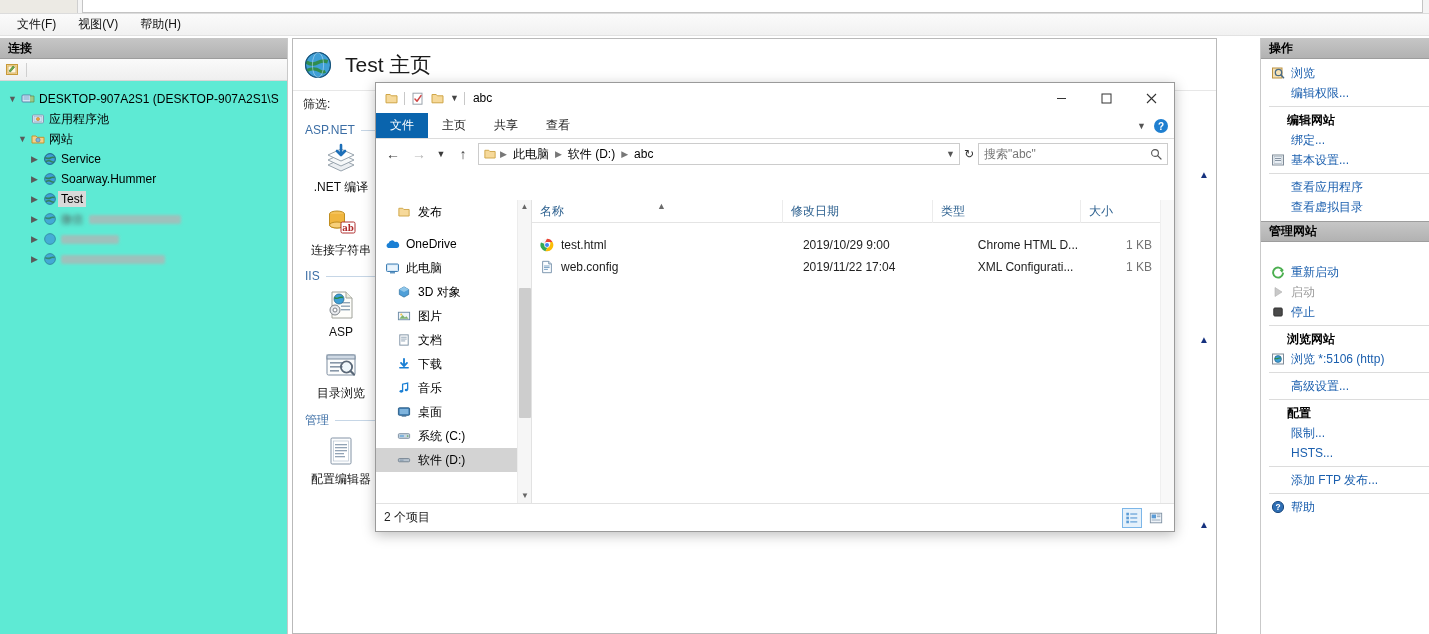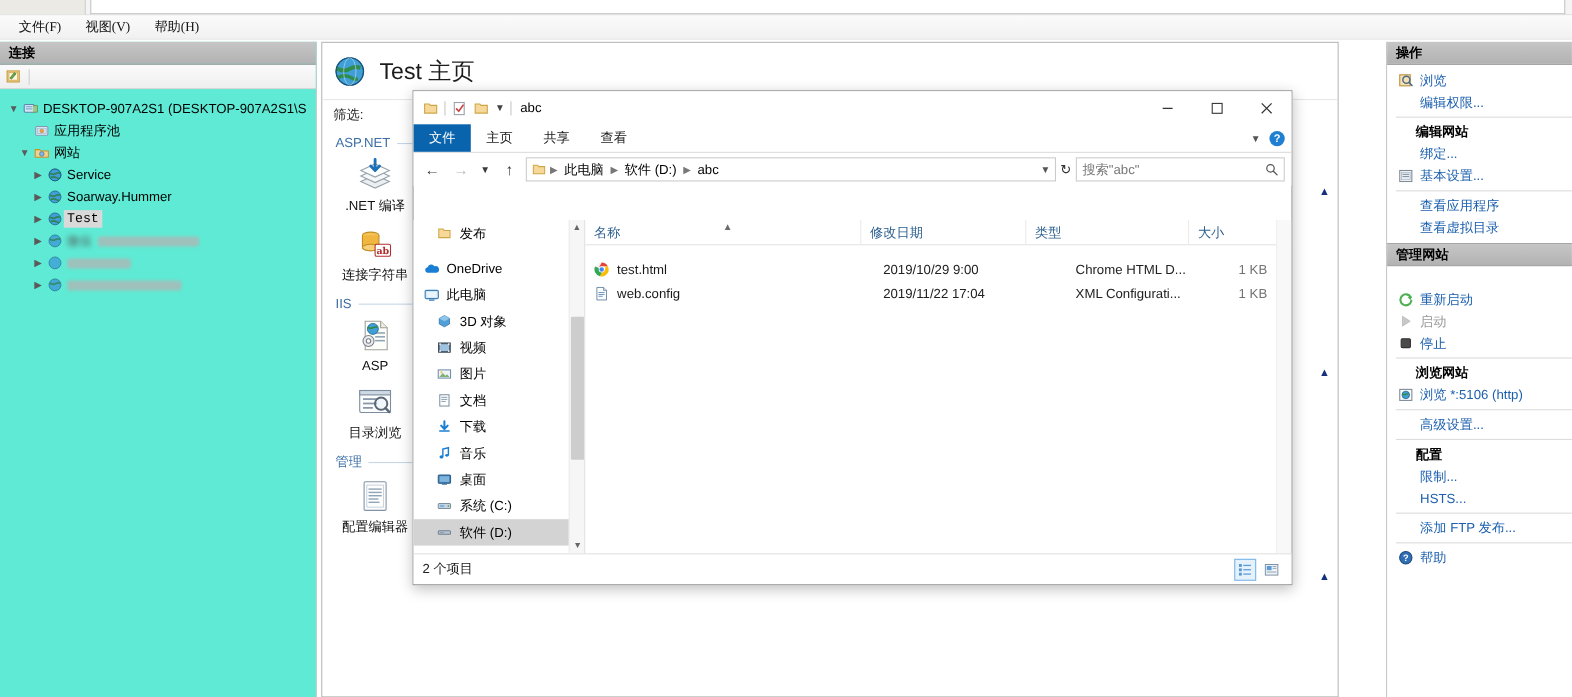--- a/index.html
+++ b/index.html
@@ -26,21 +26,21 @@
   .top-strip-field {
     position:absolute; left:82px; top:0px; right:6px; height:13px;
     background:#fff; border:1px solid #c4c4c4; border-top:none;
   }
 
   
   .menubar {
     position:absolute; left:0; top:14px; width:1429px; height:22px;
     background: linear-gradient(#fbfbfb,#f1f1f1);
     border-bottom:1px solid #e2e2e2;
-    display:flex; align-items:center; padding-left:8px; gap:4px;font-family:Liberation Serif, serif;
+    display:flex; align-items:center; padding-left:8px; gap:4px;
   }
   .menubar .mi {
     padding: 2px 9px; font-size:12px; color:#111; cursor:default; white-space:nowrap;
   }
 
   
   .conn-pane {
     position:absolute; left:0; top:38px; width:288px; height:596px;
     background:#5eead4; border-right:1px solid #c9c9c9;
   }
@@ -57,21 +57,21 @@
     display:flex; align-items:center; padding-left:5px; gap:6px;
   }
   .conn-toolbar .sep { width:1px; height:14px; background:#cfcfcf; }
   .tree { padding:8px 0 0 6px; }
   .tnode { display:flex; align-items:center; height:20px; font-size:12px; white-space:nowrap; }
   .tnode .chev {
     width:13px; text-align:center; color:#5a5a5a; font-size:9px; flex:none; user-select:none;
   }
   .tnode .ic { width:17px; flex:none; display:flex; align-items:center; justify-content:center; }
   .tnode .lbl { padding:1px 3px; }
-  .tnode.sel .lbl { background:#d9d9d9;font-family:Liberation Mono, monospace; }
+  .tnode.sel .lbl { background:#d9d9d9; }
   .indent1 { padding-left:10px; }
   .indent2 { padding-left:22px; }
   .blur-bar {
     display:inline-block; height:9px; border-radius:2px;
     background:#b4b4b4; opacity:.75; filter: blur(1.4px); margin-left:3px;
   }
   .blur-txt { filter: blur(2.2px); color:#555; font-size:11px; }
 
   
   .content-pane {
@@ -742,33 +742,20 @@
           <span>此电脑</span>
         </div>
         <div class="nvrow nv-ind1">
           <span class="nic">
             <svg width="14" height="14" viewBox="0 0 15 15">
               <path d="M7.5 2 L12.5 4.8 V10.2 L7.5 13 L2.5 10.2 V4.8 Z" fill="#4f9fd8" stroke="#2b6b9b" stroke-width=".7"></path>
               <path d="M7.5 2 L12.5 4.8 L7.5 7.6 L2.5 4.8 Z" fill="#8fc6ea"></path>
             </svg>
           </span>
           <span>3D 对象</span>
-        </div>
-        <div class="nvrow nv-ind1">
-          <span class="nic">
-            <svg width="14" height="14" viewBox="0 0 15 15">
-              <rect x="1.8" y="3" width="11.4" height="9" fill="#5a6b7c" stroke="#3d4c5a"></rect>
-              <rect x="3" y="4.2" width="9" height="6.6" fill="#9fc3de"></rect>
-              <rect x="2.6" y="3.4" width="1.4" height="1.4" fill="#fff"></rect>
-              <rect x="11" y="3.4" width="1.4" height="1.4" fill="#fff"></rect>
-              <rect x="2.6" y="10.2" width="1.4" height="1.4" fill="#fff"></rect>
-              <rect x="11" y="10.2" width="1.4" height="1.4" fill="#fff"></rect>
-            </svg>
-          </span>
-          <span>视频</span>
         </div>
         <div class="nvrow nv-ind1">
           <span class="nic">
             <svg width="14" height="14" viewBox="0 0 15 15">
               <rect x="1.5" y="3.5" width="12" height="8" fill="#eef4fa" stroke="#6d8ba6"></rect>
               <path d="M2.5 10.5 L6 6.5 L8.5 9.2 L10 7.8 L12.5 10.5 Z" fill="#7fb26e"></path>
               <circle cx="4.6" cy="5.8" r="1.1" fill="#f2c44a"></circle>
             </svg>
           </span>
           <span>图片</span>

